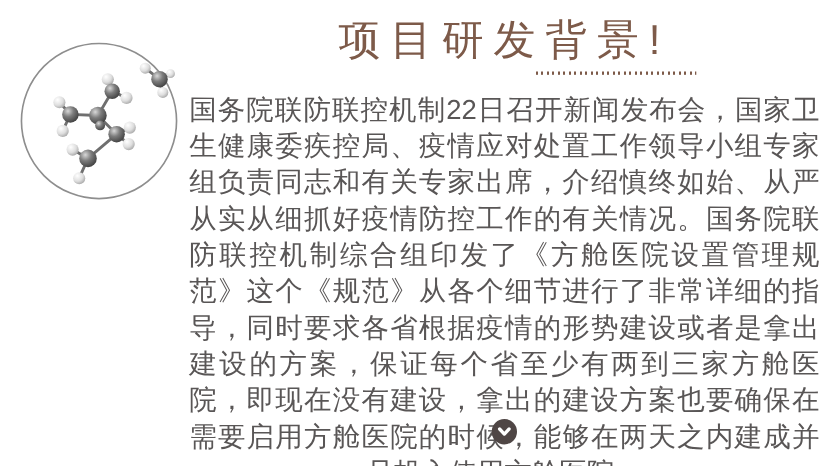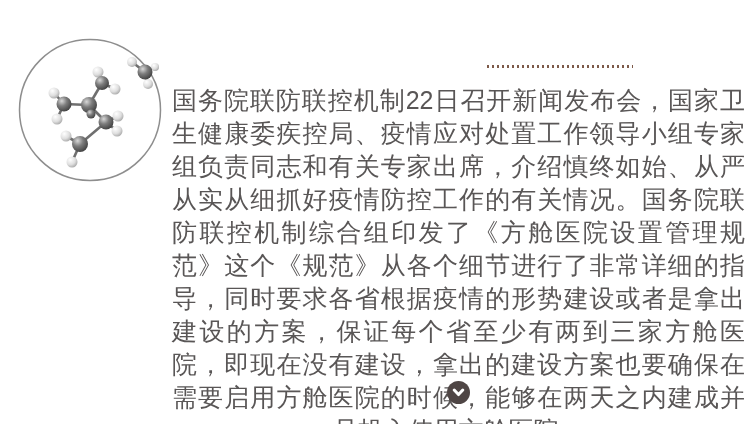--- a/index.html
+++ b/index.html
@@ -101,20 +101,21 @@
         <circle cx="86" cy="47" r="7" fill="url(#gDark)"></circle>
         <circle cx="73" cy="69" r="8" fill="url(#gDark)"></circle>
         <circle cx="75" cy="78" r="4.5" fill="url(#gDark)"></circle>
         <circle cx="90" cy="86" r="7.5" fill="url(#gDark)"></circle>
         <circle cx="64" cy="108" r="8" fill="url(#gDark)"></circle>
         <circle cx="129" cy="36" r="7.5" fill="url(#gDark)"></circle>
       </g>
     </svg>
   </div>
 
+  <div class="page-title">项目研发背景!</div>
   <div class="title-underline"></div>
 
   <p class="body-paragraph">国务院联防联控机制22日召开新闻发布会，国家卫生健康委疾控局、疫情应对处置工作领导小组专家组负责同志和有关专家出席，介绍慎终如始、从严从实从细抓好疫情防控工作的有关情况。国务院联防联控机制综合组印发了《方舱医院设置管理规范》这个《规范》从各个细节进行了非常详细的指导，同时要求各省根据疫情的形势建设或者是拿出建设的方案，保证每个省至少有两到三家方舱医院，即现在没有建设，拿出的建设方案也要确保在需要启用方舱医院的时候，能够在两天之内建成并且投入使用方舱医院。</p>
 
   <div class="next-button">
     <svg width="15" height="15" viewBox="0 0 15 15">
       <polyline points="3.2,5 7.5,9.6 11.8,5" fill="none" stroke="#ffffff" stroke-width="3" stroke-linecap="round" stroke-linejoin="round"></polyline>
     </svg>
   </div>
 

